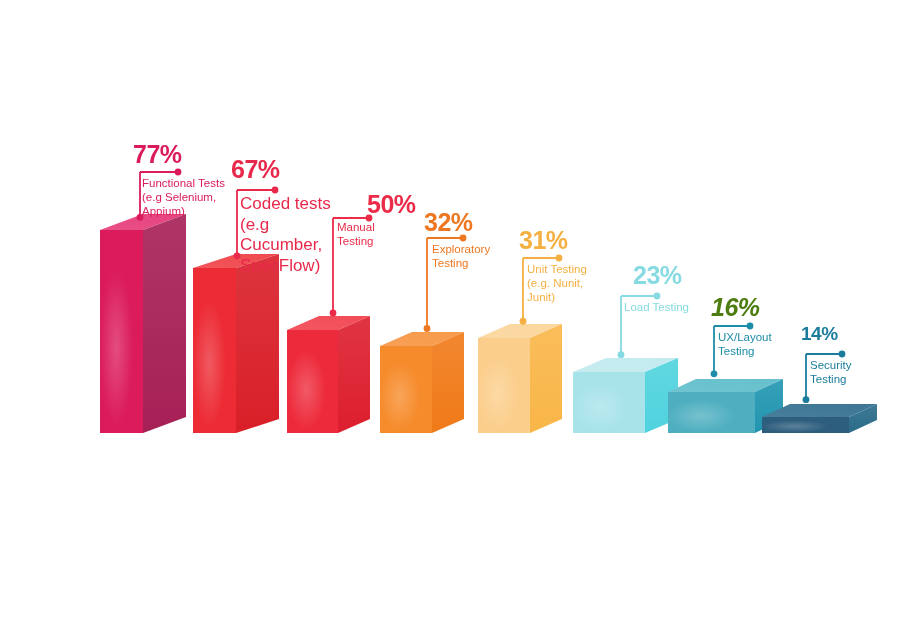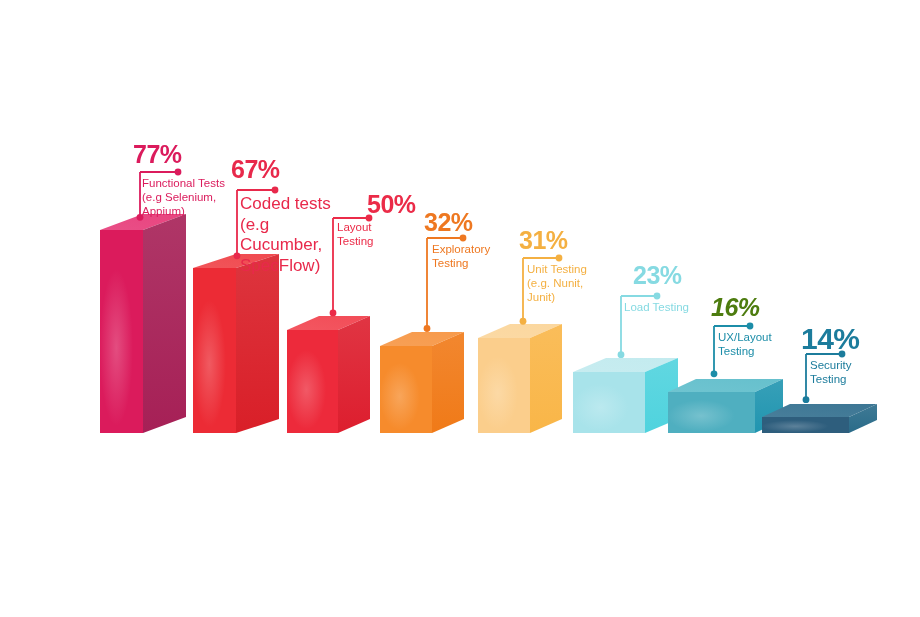--- a/index.html
+++ b/index.html
@@ -242,31 +242,31 @@
       <div class="pct" style="left: 133px; top: 142px; font-size: 25px; color: rgb(219, 27, 92);">77%</div>
       <div class="lbl" style="left: 142px; top: 176px; font-size: 11.5px; color: rgb(219, 27, 92);">Functional Tests
 (e.g  Selenium,
 Appium)</div>
       <div class="pct" style="left: 231px; top: 157px; font-size: 25px; color: rgb(232, 41, 75);">67%</div>
       <div class="lbl" style="left: 240px; top: 194px; font-size: 17px; color: rgb(232, 41, 75);">Coded tests
 (e.g
 Cucumber,
 SpecFlow)</div>
       <div class="pct" style="left: 329px; top: 192px; font-size: 25px; color: rgb(235, 43, 72); margin-left: 38px;">50%</div>
-      <div class="lbl" style="left: 337px; top: 220px; font-size: 11.5px; color: rgb(235, 43, 72);">Layout
+      <div class="lbl" style="left: 337px; top: 220px; font-size: 11.5px; color: rgb(235, 43, 72);">Manual
 Testing</div>
       <div class="pct" style="left: 424px; top: 210px; font-size: 25px; color: rgb(238, 120, 33);">32%</div>
       <div class="lbl" style="left: 432px; top: 242px; font-size: 11.5px; color: rgb(238, 120, 33);">Exploratory
 Testing</div>
       <div class="pct" style="left: 519px; top: 228px; font-size: 25px; color: rgb(244, 176, 66);">31%</div>
       <div class="lbl" style="left: 527px; top: 262px; font-size: 11.5px; color: rgb(244, 176, 66);">Unit Testing
 (e.g. Nunit,
 Junit)</div>
       <div class="pct" style="left: 617px; top: 263px; font-size: 25px; color: rgb(134, 218, 226); margin-left: 16px;">23%</div>
       <div class="lbl" style="left: 624px; top: 300px; font-size: 11.5px; color: rgb(134, 218, 226);">Load Testing</div>
       <div class="pct" style="left: 711px; top: 295px; font-size: 25px; color: #4d7c0f; font-style: italic;">16%</div>
       <div class="lbl" style="left: 718px; top: 330px; font-size: 11.5px; color: rgb(28, 141, 168);">UX/Layout
 Testing</div>
-      <div class="pct" style="left: 801px; top: 324px; font-size: 30px; color: rgb(28, 124, 156); text-align: center;">14%</div>
+      <div class="pct" style="left: 801px; top: 324px; font-size: 19px; color: rgb(28, 124, 156); text-align: center;">14%</div>
       <div class="lbl" style="left: 810px; top: 358px; font-size: 11.5px; color: rgb(28, 124, 156);">Security
 Testing</div>
     </div>
 </div>
 
 </body></html>

